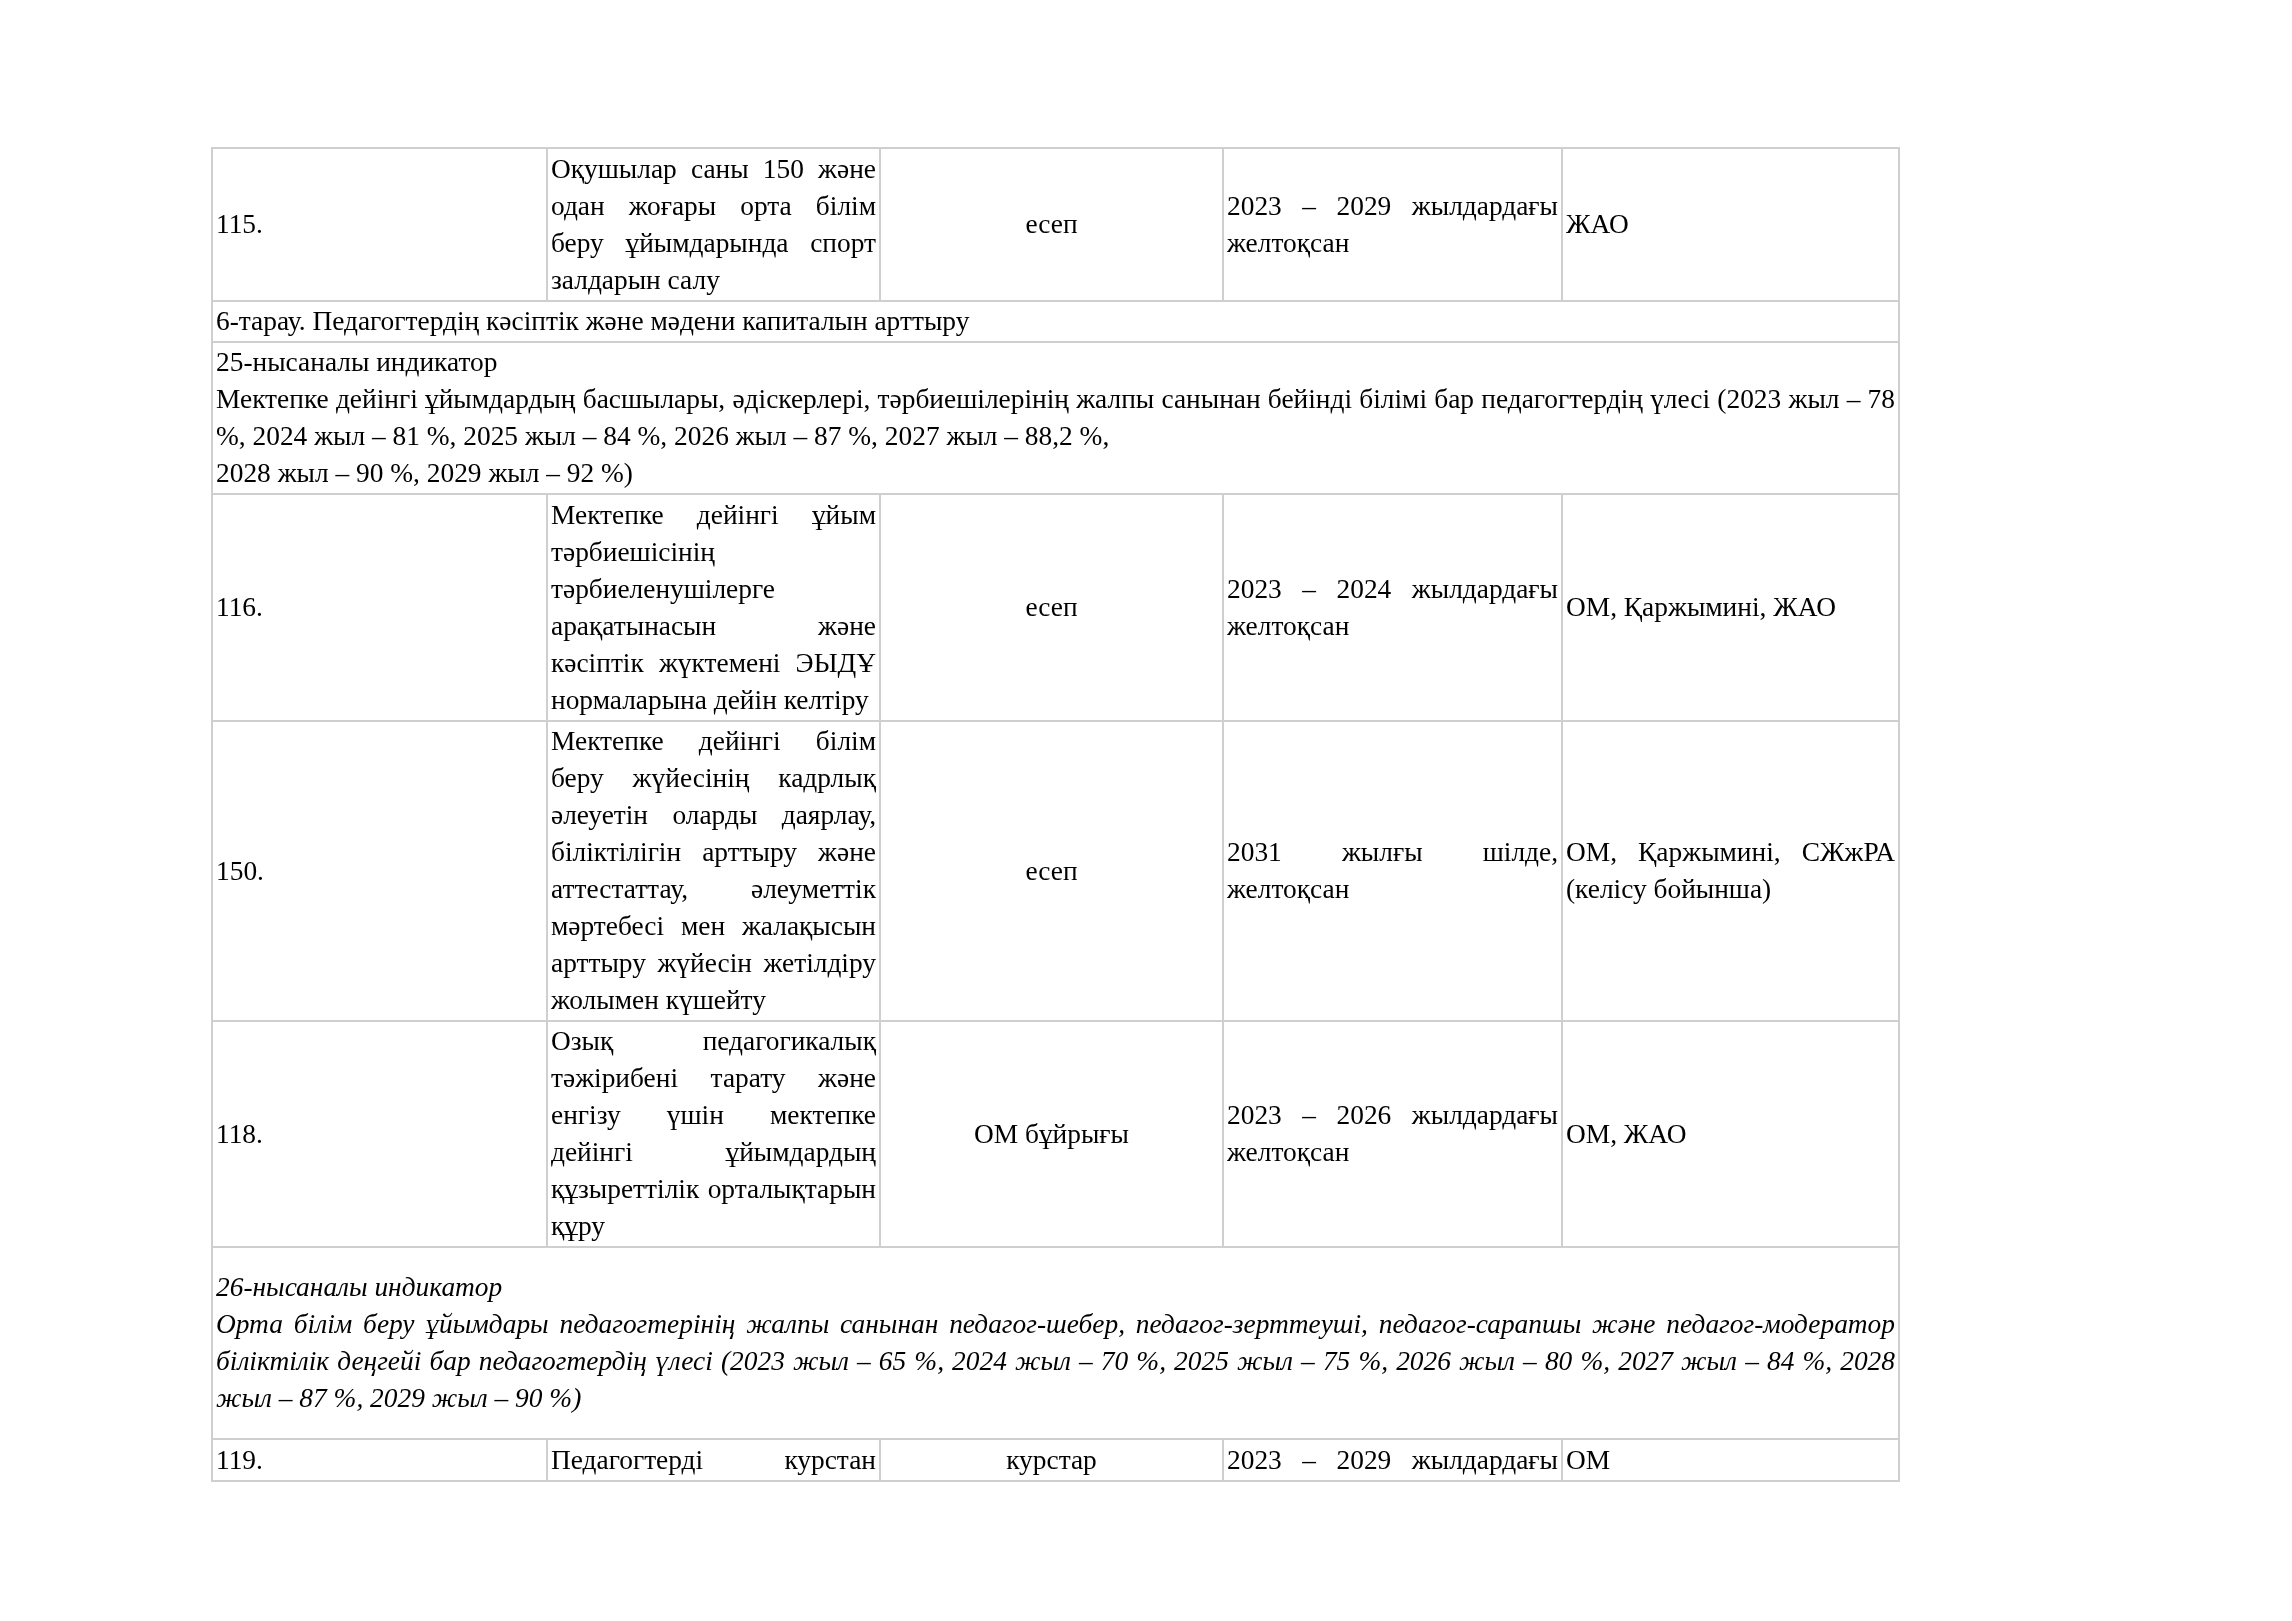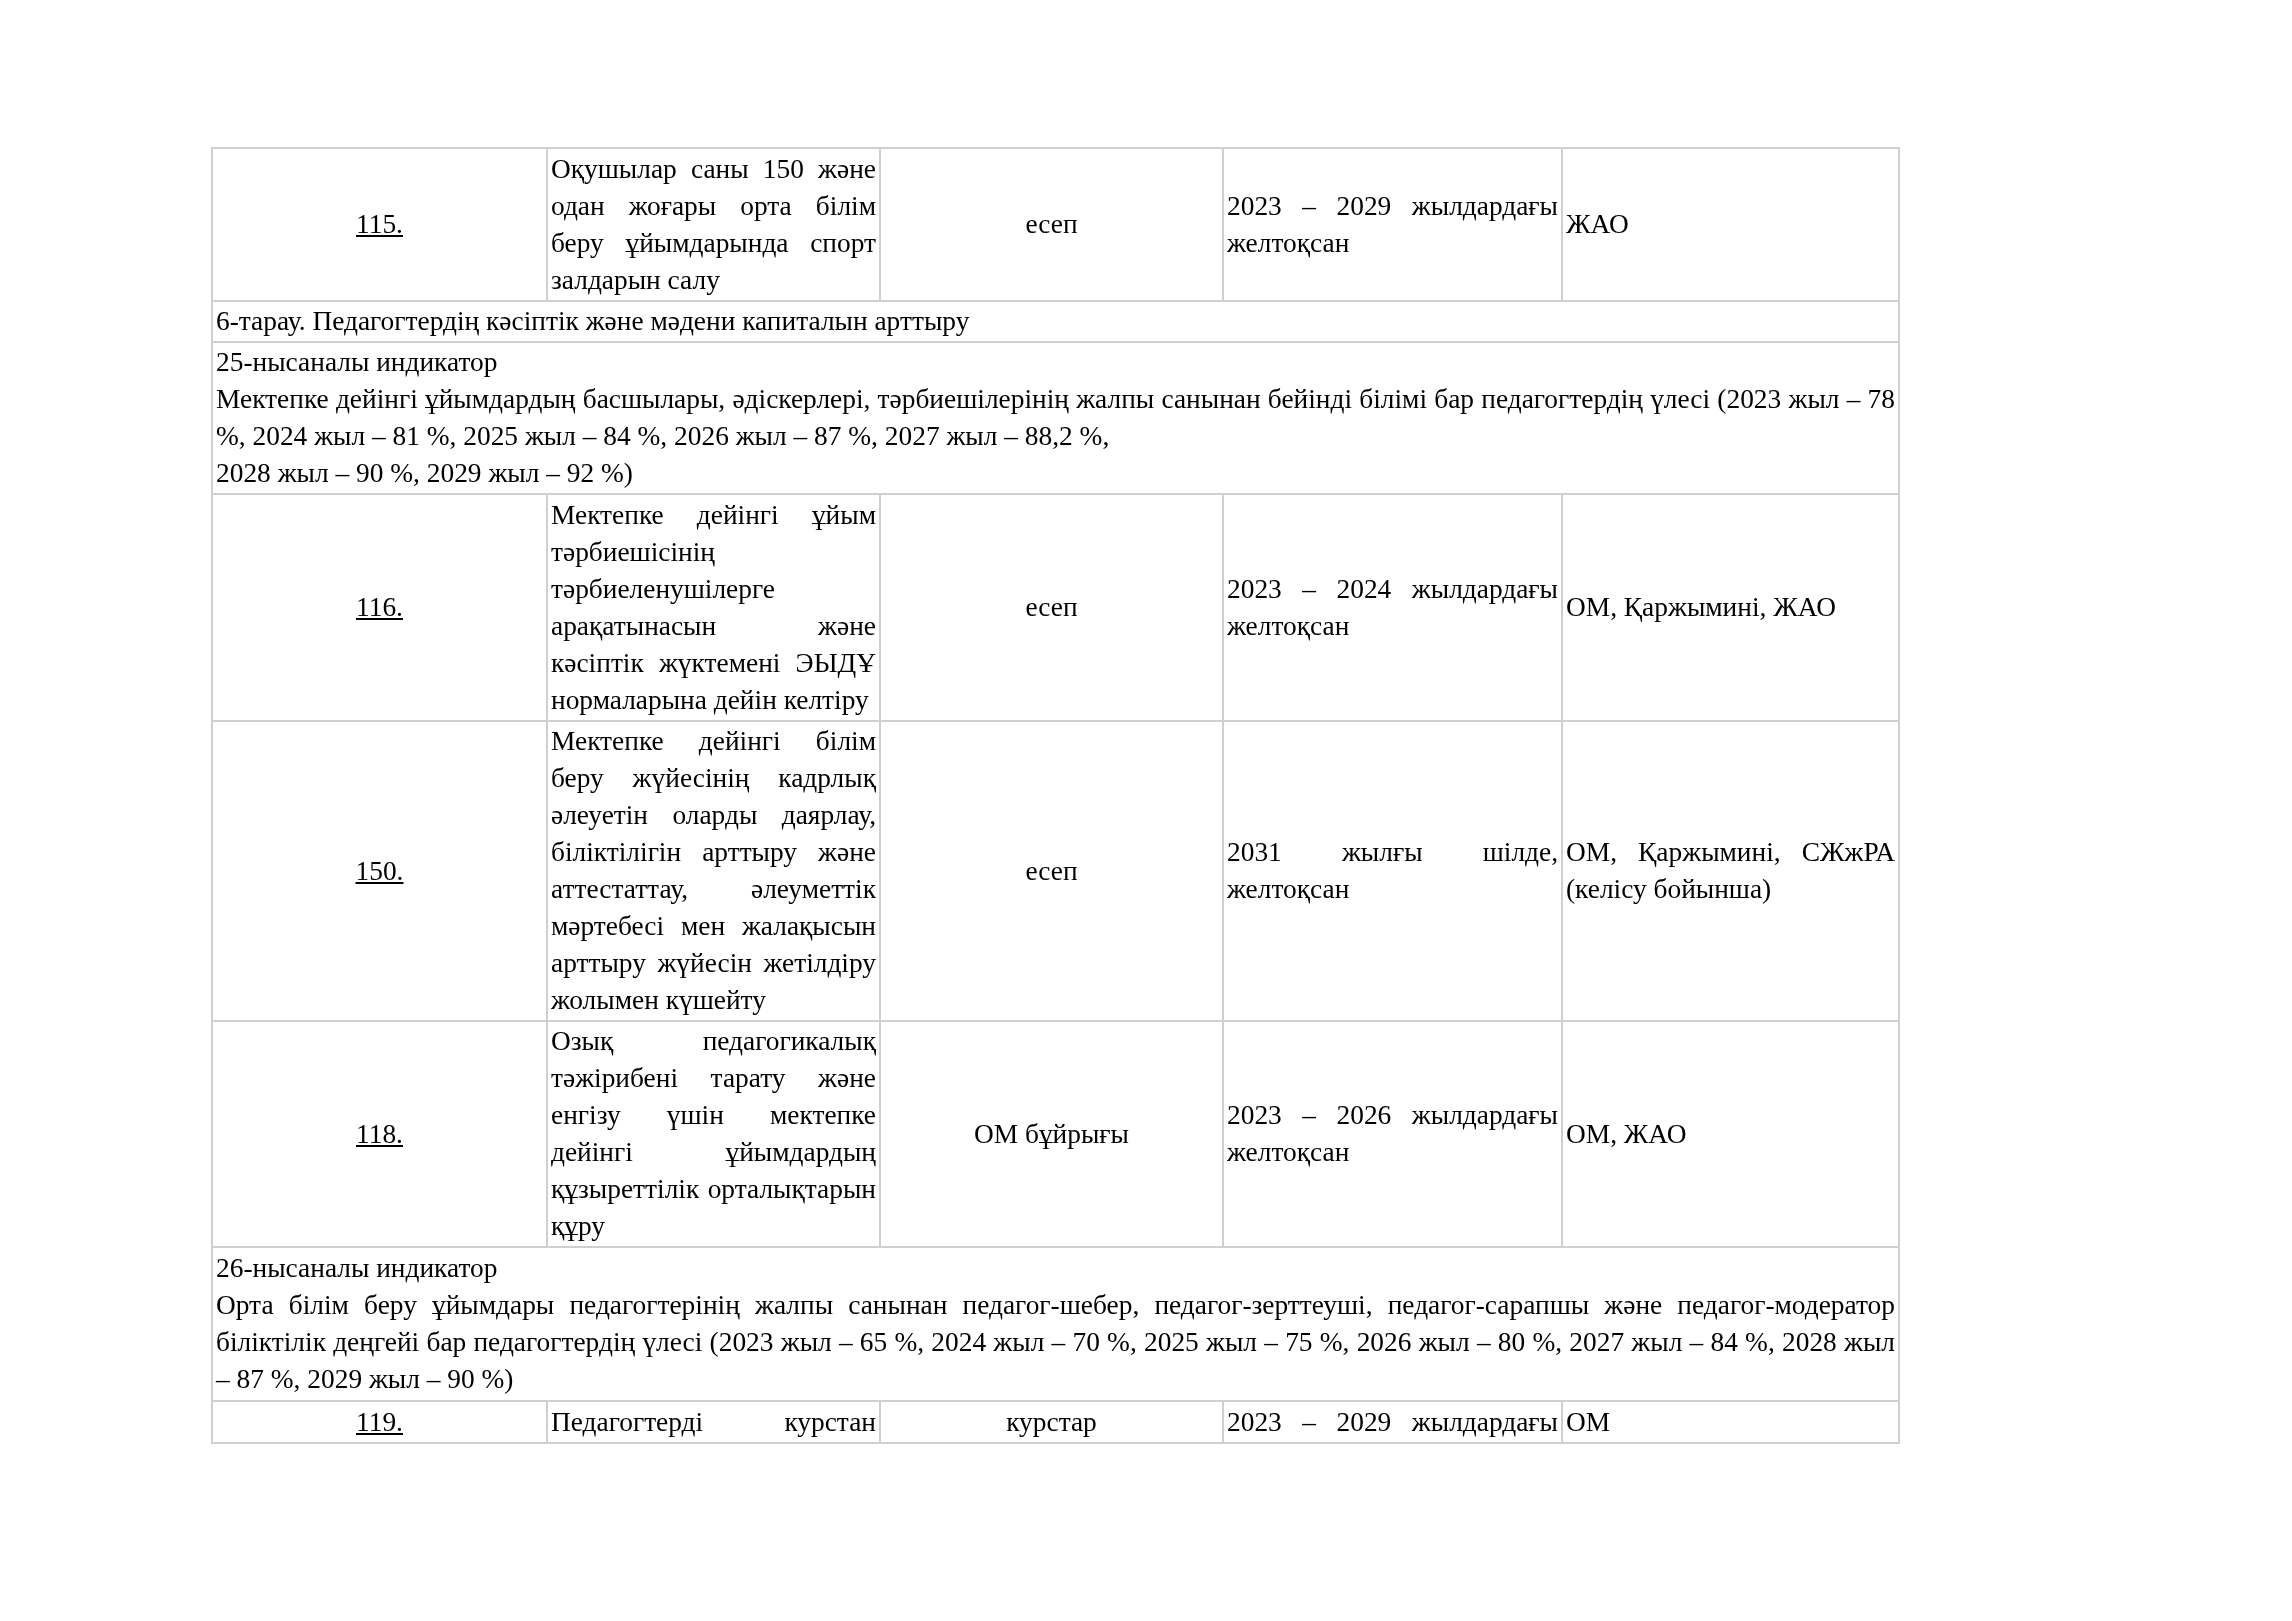--- a/index.html
+++ b/index.html
@@ -41,24 +41,24 @@
     overflow: hidden;
     word-wrap: break-word;
   }
   
   tr.h156 { height: 153px; }
   tr.h44  { height: 38px;  }
   tr.h163 { height: 141px; }
   tr.h232 { height: 227px; }
   tr.h303 { height: 297px; }
   tr.h228 { height: 223px; }
-  tr.h157 { height: 154px; }
+  tr.h157 { height: 192px; font-style: italic; }
   tr.h46  { height: 42px;  }
 
-  td.num  { text-align: center; text-decoration: underline; }
+  td.num  { text-align: left; }
   td.desc { text-align: justify; }
   td.form { text-align: center; }
   td.term {
     text-align: justify;
     text-align-last: justify;
     white-space: pre-line;
   }
   td.resp { text-align: justify; margin-top: 43px; }
   td.stretch {
     text-align: justify;

